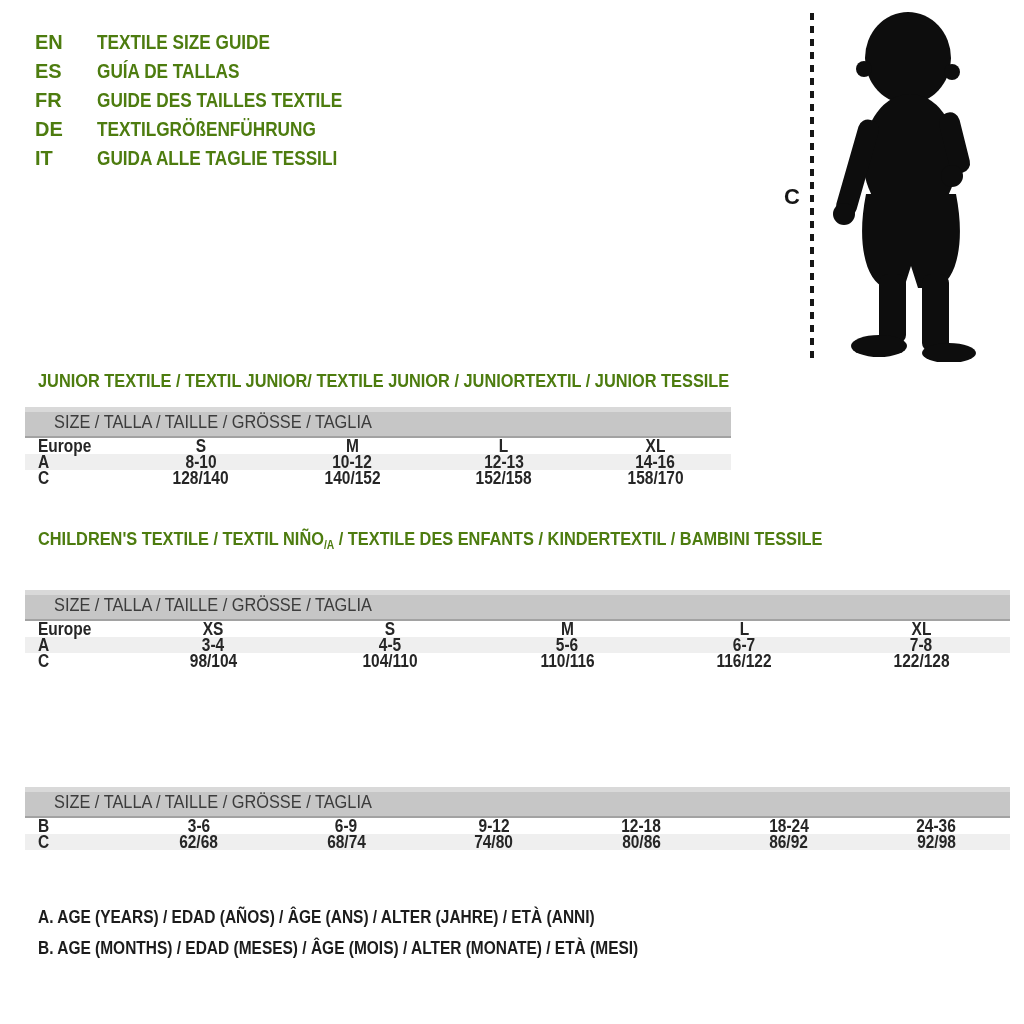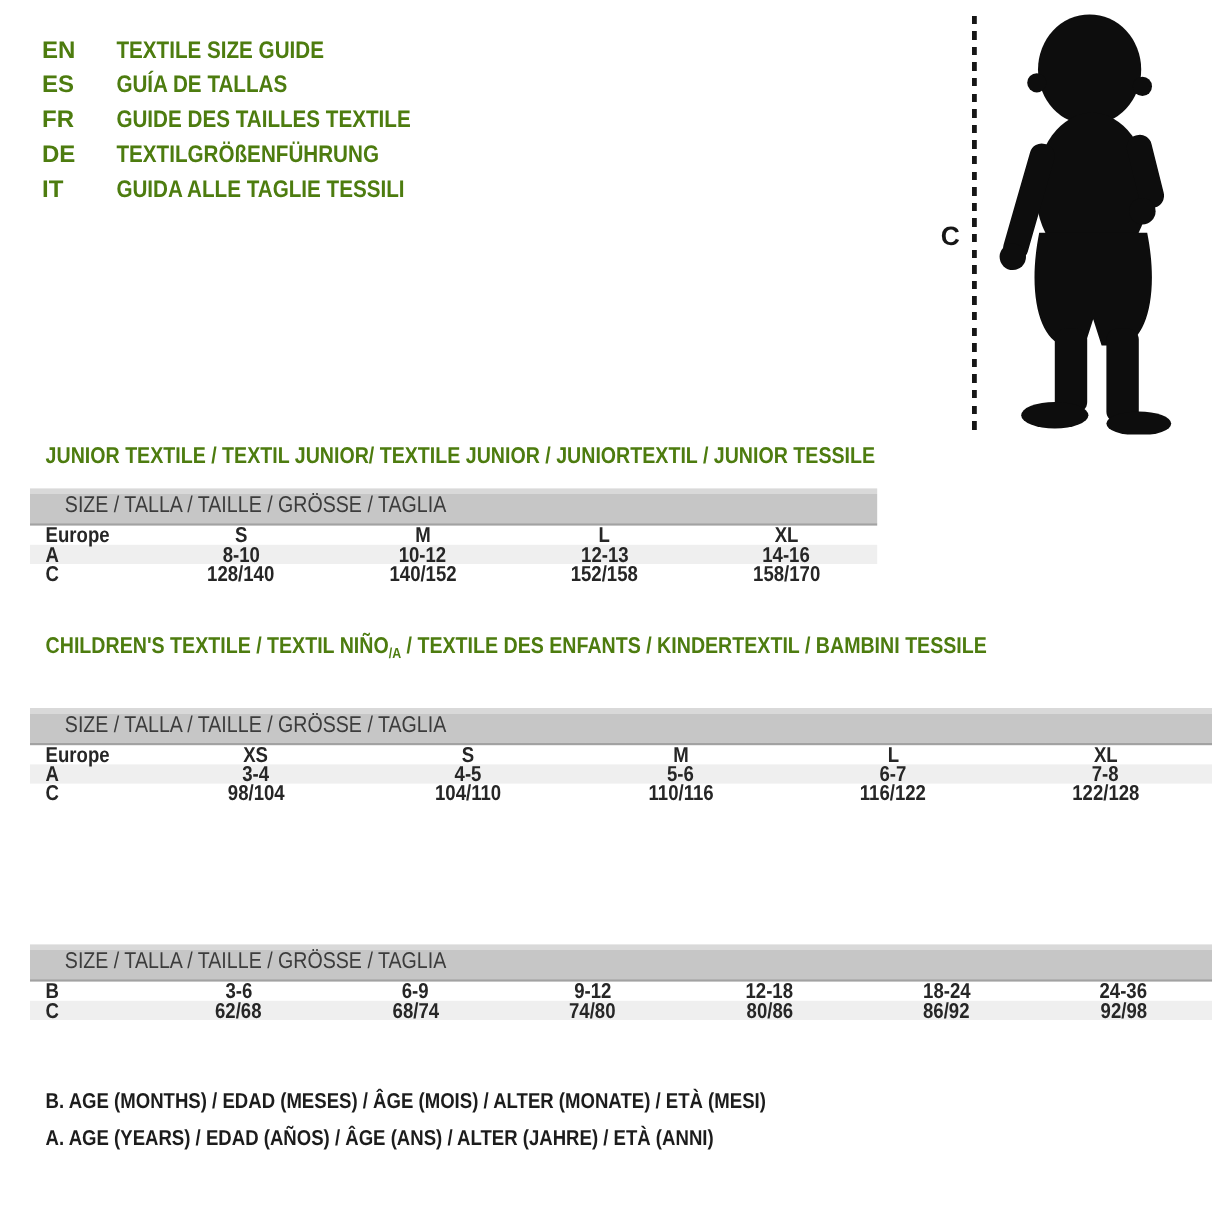--- a/index.html
+++ b/index.html
@@ -185,17 +185,17 @@
       <span class="t-val"><span class="cxc">62/68</span></span>
       <span class="t-val"><span class="cxc">68/74</span></span>
       <span class="t-val"><span class="cxc">74/80</span></span>
       <span class="t-val"><span class="cxc">80/86</span></span>
       <span class="t-val"><span class="cxc">86/92</span></span>
       <span class="t-val"><span class="cxc">92/98</span></span>
     </div>
   </div>
 
   <div class="notes">
+    <div class="note-line"><span class="cx">A. AGE (YEARS) / EDAD (AÑOS) / ÂGE (ANS) / ALTER (JAHRE) / ETÀ (ANNI)</span></div>
     <div class="note-line"><span class="cx">B. AGE (MONTHS) / EDAD (MESES) / ÂGE (MOIS) / ALTER (MONATE) / ETÀ (MESI)</span></div>
-    <div class="note-line"><span class="cx">A. AGE (YEARS) / EDAD (AÑOS) / ÂGE (ANS) / ALTER (JAHRE) / ETÀ (ANNI)</span></div>
   </div>
 
 </div>
 
 </body></html>

